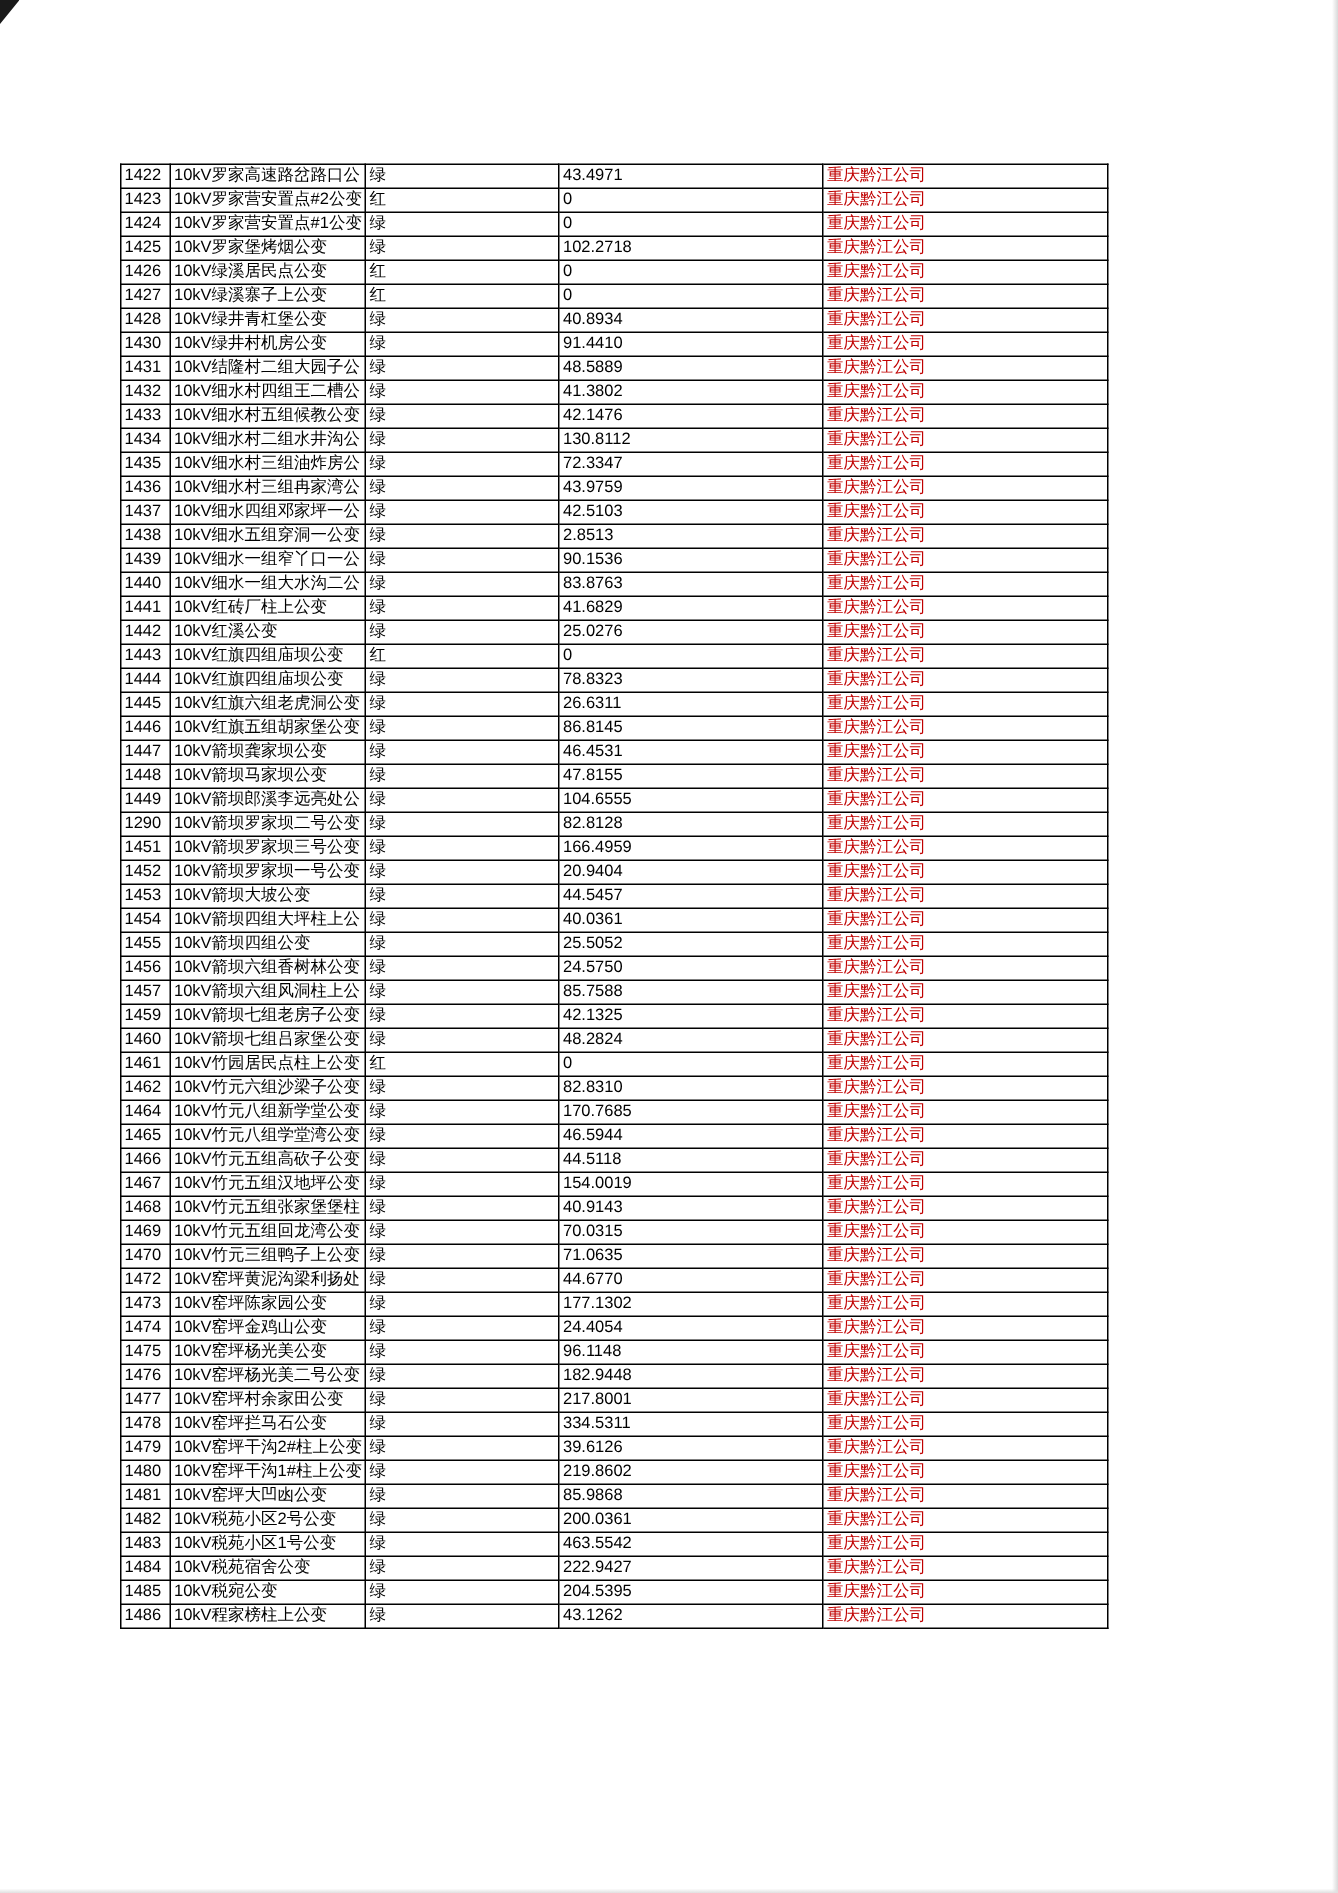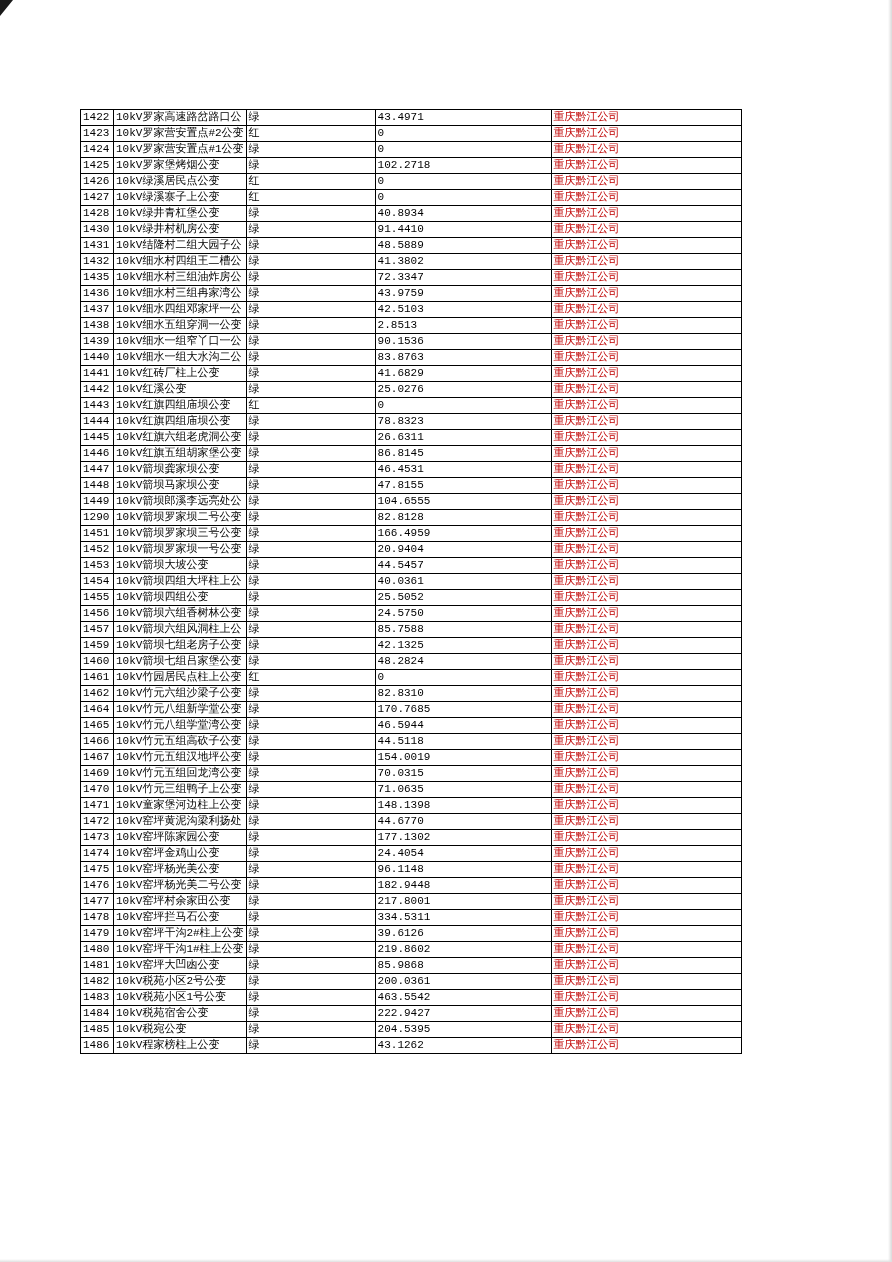--- a/index.html
+++ b/index.html
@@ -2,21 +2,21 @@
 <html style="--company-color: #c00000;"><head>
 <meta charset="utf-8">
 <style>
   html, body { margin: 0; padding: 0; background: #ffffff; }
   .page {
     position: relative;
     width: 892px;
     height: 1262px;
     background: #ffffff;
     overflow: hidden;
-    font-family: Liberation Mono, monospace;
+    font-family: Liberation Sans, sans-serif;
   }
   
   .page-edge-right {
     position: absolute; top: 0; right: 0; width: 4px; height: 100%;
     background: linear-gradient(to right, rgba(255,255,255,0), #d9d9d9);
   }
   .page-edge-bottom {
     position: absolute; bottom: 0; left: 0; width: 100%; height: 3px;
     background: linear-gradient(to bottom, rgba(255,255,255,0), #e0e0e0);
   }
@@ -128,20 +128,34 @@
           <td class="company-cell">重庆黔江公司</td>
         </tr>
         <tr>
           <td class="id-cell">1432</td>
           <td class="name-cell">10kV细水村四组王二槽公</td>
           <td class="status-cell">绿</td>
           <td class="value-cell">41.3802</td>
           <td class="company-cell">重庆黔江公司</td>
         </tr>
         <tr>
+          <td class="id-cell">1433</td>
+          <td class="name-cell">10kV细水村五组候教公变</td>
+          <td class="status-cell">绿</td>
+          <td class="value-cell">42.1476</td>
+          <td class="company-cell">重庆黔江公司</td>
+        </tr>
+        <tr>
+          <td class="id-cell">1434</td>
+          <td class="name-cell">10kV细水村二组水井沟公</td>
+          <td class="status-cell">绿</td>
+          <td class="value-cell">130.8112</td>
+          <td class="company-cell">重庆黔江公司</td>
+        </tr>
+        <tr>
           <td class="id-cell">1435</td>
           <td class="name-cell">10kV细水村三组油炸房公</td>
           <td class="status-cell">绿</td>
           <td class="value-cell">72.3347</td>
           <td class="company-cell">重庆黔江公司</td>
         </tr>
         <tr>
           <td class="id-cell">1436</td>
           <td class="name-cell">10kV细水村三组冉家湾公</td>
           <td class="status-cell">绿</td>
@@ -345,38 +359,38 @@
           <td class="company-cell">重庆黔江公司</td>
         </tr>
         <tr>
           <td class="id-cell">1467</td>
           <td class="name-cell">10kV竹元五组汉地坪公变</td>
           <td class="status-cell">绿</td>
           <td class="value-cell">154.0019</td>
           <td class="company-cell">重庆黔江公司</td>
         </tr>
         <tr>
+          <td class="id-cell">1468</td>
+          <td class="name-cell">10kV竹元五组张家堡堡柱</td>
+          <td class="status-cell">绿</td>
+          <td class="value-cell">40.9143</td>
+          <td class="company-cell">重庆黔江公司</td>
+        </tr>
+        <tr>
           <td class="id-cell">1469</td>
           <td class="name-cell">10kV竹元五组回龙湾公变</td>
           <td class="status-cell">绿</td>
           <td class="value-cell">70.0315</td>
           <td class="company-cell">重庆黔江公司</td>
         </tr>
         <tr>
           <td class="id-cell">1470</td>
           <td class="name-cell">10kV竹元三组鸭子上公变</td>
           <td class="status-cell">绿</td>
           <td class="value-cell">71.0635</td>
-          <td class="company-cell">重庆黔江公司</td>
-        </tr>
-        <tr>
-          <td class="id-cell">1471</td>
-          <td class="name-cell">10kV童家堡河边柱上公变</td>
-          <td class="status-cell">绿</td>
-          <td class="value-cell">148.1398</td>
           <td class="company-cell">重庆黔江公司</td>
         </tr>
         <tr>
           <td class="id-cell">1472</td>
           <td class="name-cell">10kV窑坪黄泥沟梁利扬处</td>
           <td class="status-cell">绿</td>
           <td class="value-cell">44.6770</td>
           <td class="company-cell">重庆黔江公司</td>
         </tr>
         <tr>

